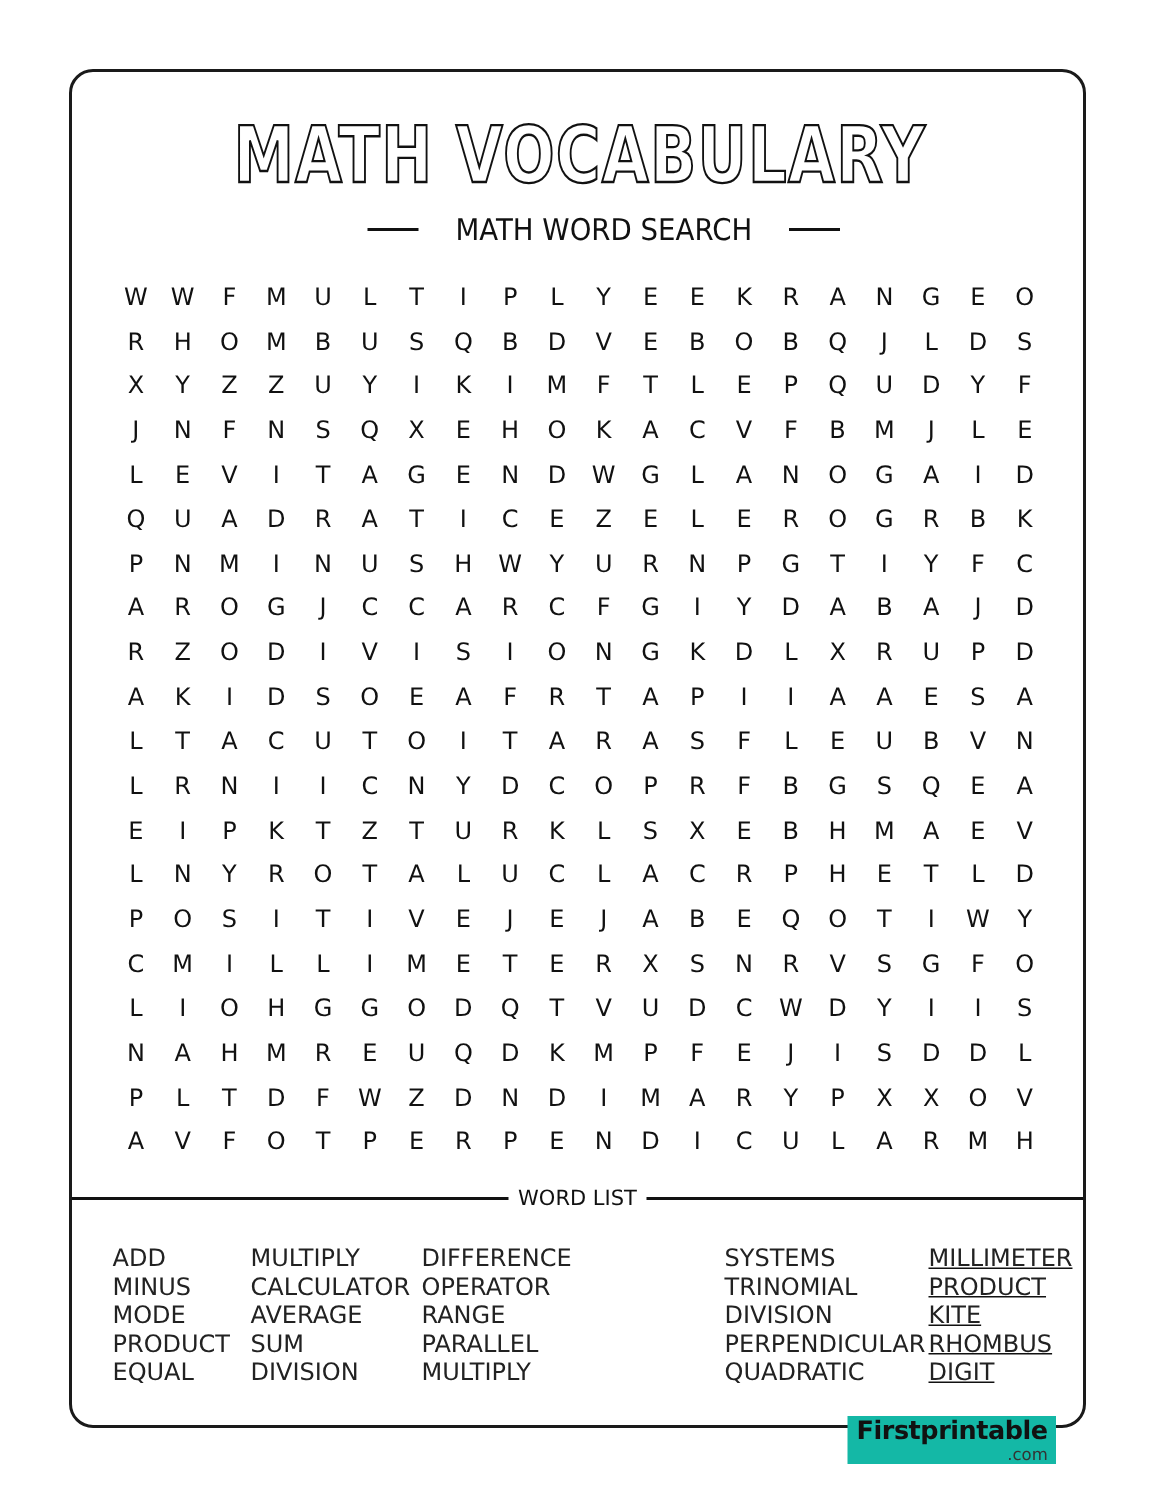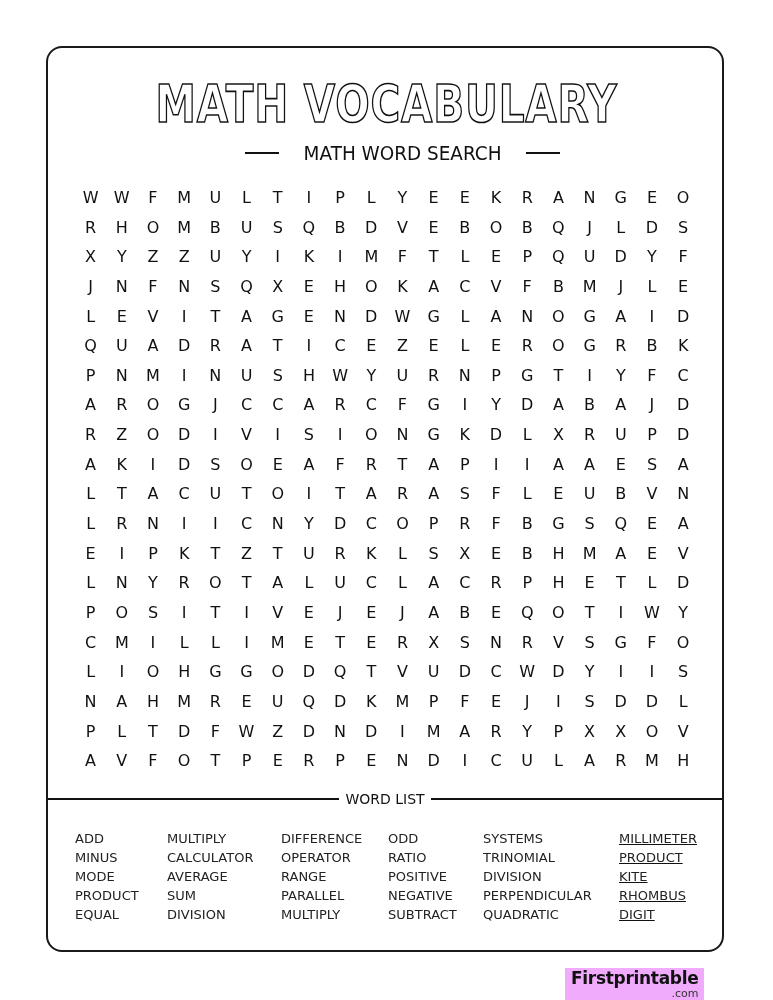--- a/index.html
+++ b/index.html
@@ -34,23 +34,23 @@
   .wl-header {
     position: absolute; left: 48px; width: 674px; top: 789px; height: 20px;
     display: flex; align-items: center;
   }
   .wl-header .line { flex: 1; height: 2px; background: #111; }
   .wl-header .label { padding: 0 6px; font-size: 14px; color: #111; }
   .wordlist {
     position: absolute; top: 829px; left: 75px; width: 640px; height: 100px;
   }
   .wcol { position: absolute; top: 0; }
-  .word { font-size: 13px; line-height: 19px; color: #222; white-space: nowrap; cursor: pointer; }
+  .word { font-size: 16px; line-height: 19px; color: #222; white-space: nowrap; cursor: pointer; }
   .brand {
-    position: absolute; left: 565px; top: 968px; background: #f0abfc; padding: 0 6px 0 6px;
+    position: absolute; left: 565px; top: 944px; background: #14b8a6; padding: 0 6px 0 6px;
     text-align: right;
   }
   .brand .name { font-family: "DejaVu Sans", sans-serif; font-weight: bold; font-size: 17px; line-height: 20px; color: #111; letter-spacing: -0.3px; }
   .brand .tld { font-family: "DejaVu Sans", sans-serif; font-size: 11px; line-height: 12px; color: #333; }
 </style>
 </head>
 <body>
 
 <div class="frame"></div>
 
@@ -486,27 +486,20 @@
       <div class="word">SUM</div>
       <div class="word">DIVISION</div>
     </div>
     <div class="wcol" style="left: 206px;">
       <div class="word">DIFFERENCE</div>
       <div class="word">OPERATOR</div>
       <div class="word">RANGE</div>
       <div class="word">PARALLEL</div>
       <div class="word">MULTIPLY</div>
     </div>
-    <div class="wcol" style="left: 313px;">
-      <div class="word">ODD</div>
-      <div class="word">RATIO</div>
-      <div class="word">POSITIVE</div>
-      <div class="word">NEGATIVE</div>
-      <div class="word">SUBTRACT</div>
-    </div>
     <div class="wcol" style="left: 408px;">
       <div class="word">SYSTEMS</div>
       <div class="word">TRINOMIAL</div>
       <div class="word">DIVISION</div>
       <div class="word">PERPENDICULAR</div>
       <div class="word">QUADRATIC</div>
     </div>
     <div class="wcol" style="left: 544px; text-decoration: underline;">
       <div class="word">MILLIMETER</div>
       <div class="word">PRODUCT</div>

